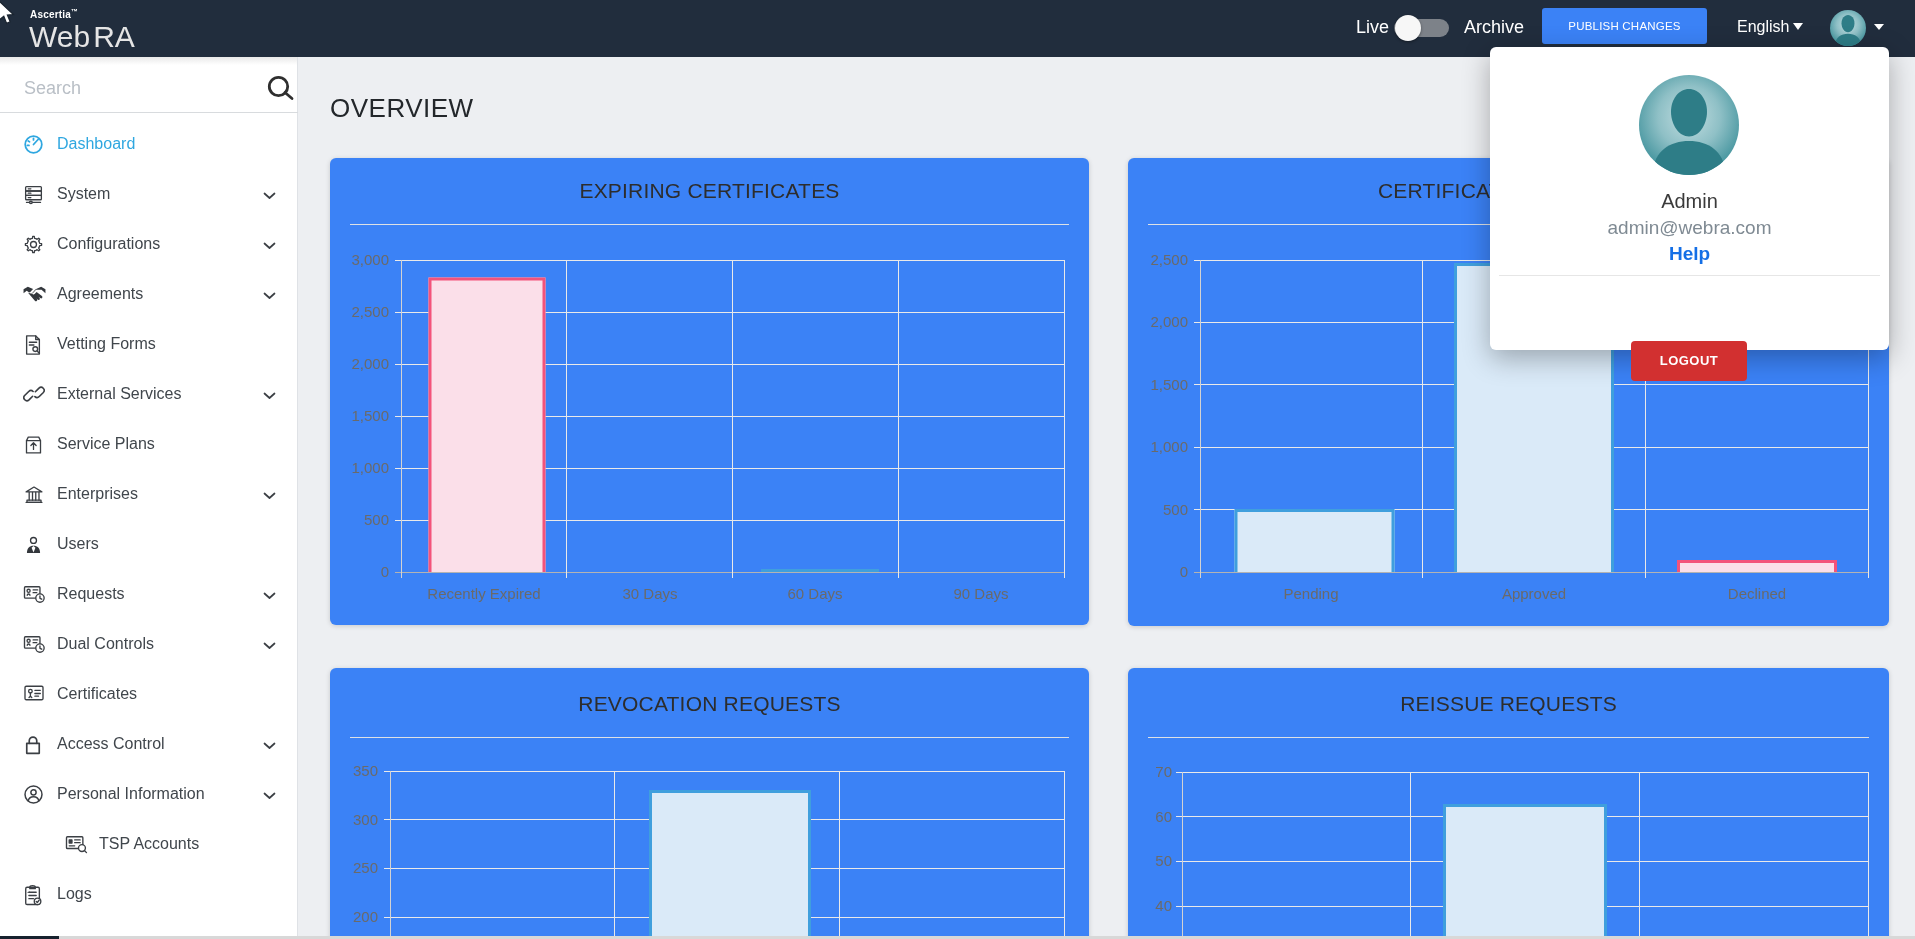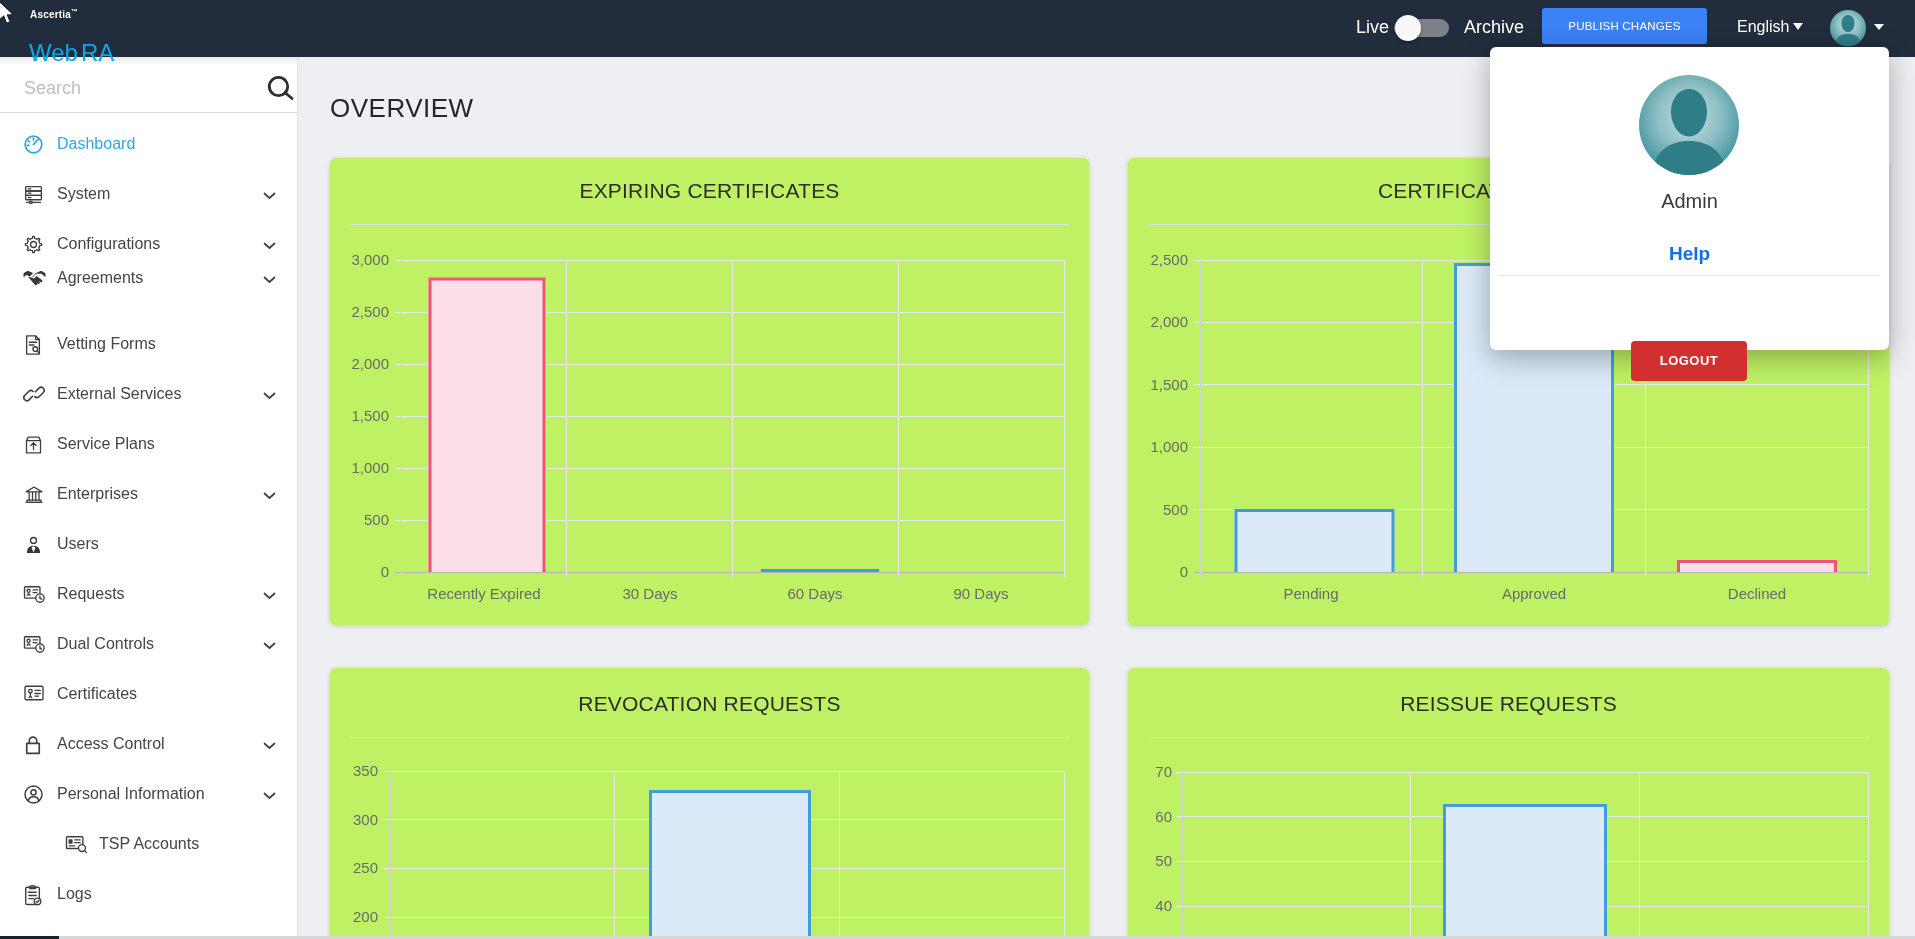--- a/index.html
+++ b/index.html
@@ -1,37 +1,37 @@
 <!DOCTYPE html>
 <html><head>
 <meta charset="utf-8">
 <style>
 * { margin:0; padding:0; box-sizing:border-box; }
 html,body { width:1915px; height:939px; overflow:hidden; font-family:"Liberation Sans",sans-serif; background:#edeff2; }
 #header { position:absolute; left:0; top:0; width:1915px; height:57px; background:#212d3d; z-index:5; }
 #brand-sm { position:absolute; left:30px; top:8px; color:#fff; font-size:10px; font-weight:bold; letter-spacing:.2px; }
 #brand-sm sup { font-size:7px; }
-#brand-lg { position:absolute; left:29px; top:39px; color:#0ea5e9; font-size:24px; letter-spacing:0px; }
+#brand-lg { position:absolute; left:29px; top:20px; color:#e5e5e5; font-size:30px; letter-spacing:0px; }
 #brand-lg b { font-weight:normal; margin-left:3px; }
 .hdr-txt { position:absolute; color:#fff; font-size:18px; top:17px; }
 #toggle-track { position:absolute; left:1394px; top:19px; width:55px; height:18px; border-radius:9px; background:#7d8289; }
 #toggle-knob { position:absolute; left:1395px; top:15px; width:26px; height:26px; border-radius:50%; background:#f7f7f7; box-shadow:0 1px 3px rgba(0,0,0,.4); }
 #pubbtn { position:absolute; left:1542px; top:8px; width:165px; height:36px; background:#3b82f6; border-radius:3px; color:#fff; font-size:11.5px; letter-spacing:.2px; text-align:center; line-height:36px; }
 .caret { position:absolute; width:0; height:0; border-left:5px solid transparent; border-right:5px solid transparent; border-top:6px solid #fff; }
 #avatar-sm { position:absolute; left:1830px; top:10px; width:36px; height:36px; border-radius:50%; overflow:hidden; }
 #sidebar { position:absolute; left:0; top:57px; width:298px; height:879px; background:#fff; border-right:1px solid #dfe2e6; z-index:2;text-align:center; }
 #sidebar .topshade { position:absolute; left:0; top:0; width:100%; height:8px; background:linear-gradient(#e9e9e9,#ffffff); }
 #search-ph { position:absolute; left:24px; top:21px; font-size:18px; color:#b9bfc6; }
 #search-div { position:absolute; left:0px; top:55px; width:298px; height:1px; background:#d8dbde; }
 .mi { position:absolute; left:0; width:298px; height:24px; }
 .mi .lbl { position:absolute; left:57px; top:1px; font-size:16px; color:#40464c; }
 .mi .ico { position:absolute; left:23px; top:0px; }
 .mi .chev { position:absolute; left:263px; top:8px; line-height:0; }
 #main-title { position:absolute; left:330px; top:93px; font-size:26px; color:#23272b; letter-spacing:.5px; z-index:1;}
-.card { position:absolute; background:#bef264; border-radius:6px; box-shadow:0 1px 5px rgba(0,0,0,.16); z-index:1; }
+.card { position:absolute; background:#3b82f6; border-radius:6px; box-shadow:0 1px 5px rgba(0,0,0,.16); z-index:1; }
 .ct { position:absolute; left:0; width:100%; text-align:center; font-size:21px; color:#2d2d2d; letter-spacing:.2px; }
 .cdiv { position:absolute; left:20px; right:20px; height:1px; background:#dde1e5; }
 .csvg { position:absolute; left:0; top:0; }
 #userpanel { position:absolute; left:1490px; top:47px; width:399px; height:303px; background:#fff; border-radius:6px; box-shadow:0 8px 28px rgba(0,0,0,.3); z-index:10; }
 #avatar-lg { position:absolute; left:149px; top:28px; width:100px; height:100px; border-radius:50%; overflow:hidden; }
 #up-name { position:absolute; top:143px; width:100%; text-align:center; font-size:20px; color:#3a3a3a; }
 #up-mail { position:absolute; top:170px; width:100%; text-align:center; font-size:19px; color:#7f8a93; }
 #up-help { position:absolute; top:196px; width:100%; text-align:center; font-size:19px; color:#146fe6; font-weight:bold; }
 #up-div  { position:absolute; left:9px; right:9px; top:228px; height:1px; background:#e6e6e6; }
 #logout { position:absolute; left:141px; top:246px; width:116px; height:40px; background:#d23030; border-radius:4px; color:#fff; font-size:13px; font-weight:bold; letter-spacing:.5px; text-align:center; line-height:40px;margin-top:48px; }
@@ -104,21 +104,21 @@
 <div class="mi" style="top:177px;">
       <span class="ico"><svg class="lineicon" width="21" height="21" viewBox="0 0 24 24">
 <path d="M18.65,9.24 L19.09,10.73 L21.26,11.10 L21.26,12.90 L19.09,13.27 L18.65,14.76 L17.91,16.12 L19.18,17.91 L17.91,19.18 L16.12,17.91 L14.76,18.65 L13.27,19.09 L12.90,21.26 L11.10,21.26 L10.73,19.09 L9.24,18.65 L7.88,17.91 L6.09,19.18 L4.82,17.91 L6.09,16.12 L5.35,14.76 L4.91,13.27 L2.74,12.90 L2.74,11.10 L4.91,10.73 L5.35,9.24 L6.09,7.88 L4.82,6.09 L6.09,4.82 L7.88,6.09 L9.24,5.35 L10.73,4.91 L11.10,2.74 L12.90,2.74 L13.27,4.91 L14.76,5.35 L16.12,6.09 L17.91,4.82 L19.18,6.09 L17.91,7.88 Z"></path>
           <circle cx="12" cy="12" r="3.4"></circle>
         </svg></span>
       <span class="lbl">Configurations</span>
       <span class="chev"><svg width="13" height="8" viewBox="0 0 13 8">
           <path d="M1.5,1.5 L6.5,6 L11.5,1.5" fill="none" stroke="#3b3f44" stroke-width="1.7" stroke-linecap="round" stroke-linejoin="round"></path>
         </svg></span>
     </div>
-<div class="mi" style="top:211px;padding-left:6px;">
+<div class="mi" style="top:227px;padding-left:6px;">
       <span class="ico"><svg width="23" height="20" viewBox="0 0 24 21">
 <g fill="#33373c">
 <path d="M0.5,5.5 L5,3 L10.5,5.2 L7.6,8.4 C7.1,8.9 6.2,9 5.7,8.5 L3.8,7 L0.5,9.8 Z"></path>
 <path d="M23.5,5.5 L19,3 L13.2,5.4 L10,8.9 C9.5,9.5 9.6,10.4 10.2,10.8 C10.8,11.2 11.6,11.1 12.1,10.6 L14.2,8.5 L19.8,12.7 C20.4,13.2 20.5,14 20,14.6 C19.5,15.2 18.7,15.3 18.1,14.8 L16.2,13.3 L17.3,14.7 C17.8,15.3 17.7,16.1 17.1,16.6 C16.5,17.1 15.7,17 15.2,16.4 L13.9,14.9 L14.7,16.1 C15.1,16.7 14.9,17.5 14.3,17.9 C13.7,18.3 12.9,18.2 12.4,17.6 L5.2,9.2 L8.3,9.9 C9.3,10.1 10.3,9.7 11,8.9 L13.6,6 L19.4,6 L23.5,9.8 Z"></path>
 </g>
         </svg></span>
       <span class="lbl">Agreements</span>
       <span class="chev"><svg width="13" height="8" viewBox="0 0 13 8">
           <path d="M1.5,1.5 L6.5,6 L11.5,1.5" fill="none" stroke="#3b3f44" stroke-width="1.7" stroke-linecap="round" stroke-linejoin="round"></path>
         </svg></span>
@@ -367,19 +367,20 @@
 <stop offset="0%" stop-color="#c3dee1"></stop>
             <stop offset="50%" stop-color="#8fc0c6"></stop>
             <stop offset="100%" stop-color="#398e98"></stop>
 </radialGradient>
         </defs>
 <rect x="0" y="0" width="100" height="100" fill="url(#avgl)"></rect>
 <path d="M50,14 C60,14 68,24 68,36.5 C68,50 60,61.5 50,61.5 C40,61.5 32,50 32,36.5 C32,24 40,14 50,14 Z" fill="#2e7d87"></path>
 <path d="M14,97 C15,76 31,66 50,66 C69,66 85,76 86,97 L86,100 L14,100 Z" fill="#2e7d87"></path>
 </svg></div>
   <div id="up-name">Admin</div>
+  <div id="up-mail">admin@webra.com</div>
   <div id="up-help">Help</div>
   <div id="up-div"></div>
   <div id="logout">LOGOUT</div>
 </div>
 <div id="hscroll-track">
     <div id="hscroll-thumb"></div>
   </div>
 
 </body></html>

